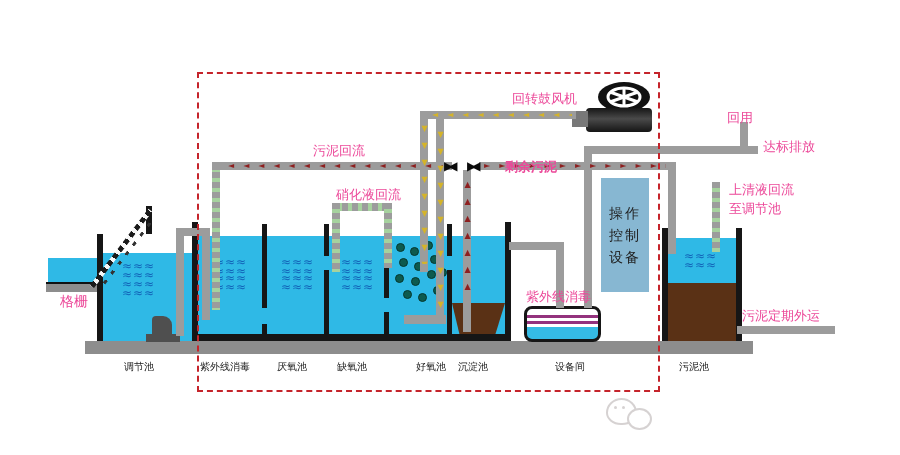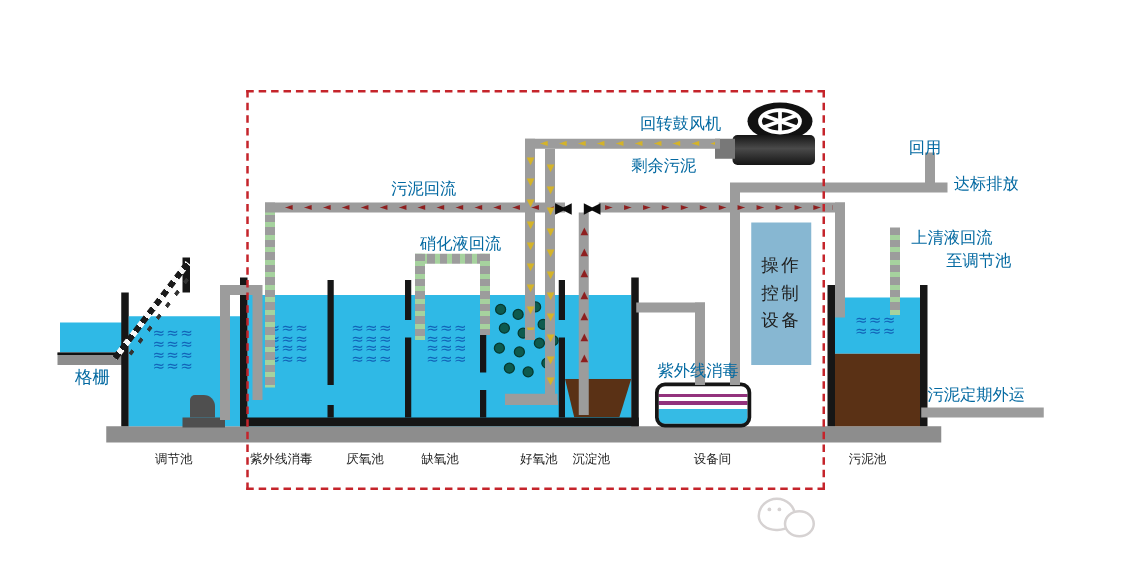--- a/index.html
+++ b/index.html
@@ -5,21 +5,21 @@
   html,body{margin:0;padding:0;background:#fff;}
   #stage{position:relative;width:900px;height:455px;background:#fff;overflow:hidden;
          font-family:"DejaVu Sans","Liberation Sans",sans-serif;}
   .abs{position:absolute;}
   .pipe{position:absolute;background:#9c9c9c;}
   .gdv{background:repeating-linear-gradient(180deg,#9c9c9c 0 6px,#a6d29e 6px 10px);}
   .gdh{background:repeating-linear-gradient(90deg,#9c9c9c 0 6px,#a6d29e 6px 10px);}
   .wall{position:absolute;background:#161616;}
   .water{position:absolute;background:#2fb9e6;}
   .sludge{position:absolute;background:#5a3115;}
-  .lbl{position:absolute;font-size:13px;color:#0369a1;white-space:nowrap;}
+  .lbl{position:absolute;font-size:13px;color:#ec4899;white-space:nowrap;}
   .tanklbl{position:absolute;top:360px;font-size:10px;color:#222;white-space:nowrap;}
   .title{position:absolute;left:195px;top:28px;width:470px;text-align:center;
          font-size:17px;font-weight:600;color:#2b2b2b;letter-spacing:1px;}
   .dashedbox{position:absolute;left:197px;top:72px;width:459px;height:316px;
              border:2px dashed #c5242b;z-index:40;pointer-events:none;}
   .arrows{position:absolute;overflow:hidden;pointer-events:none;color:#8e1f1f;
           font-size:8px;z-index:12;}
   .arrows.h{line-height:8px;white-space:nowrap;letter-spacing:9px;height:8px;}
   .arrows.v{width:8px;writing-mode:vertical-rl;text-orientation:upright;letter-spacing:8px;line-height:8px;}
   .yellow{color:#d4b32a;}
@@ -181,26 +181,26 @@
       <line x1="14" y1="22" x2="42" y2="12" stroke="#fff" stroke-width="3"></line>
     </svg>
   </div>
   <div class="blowerbody"></div>
   <div class="nozzle"></div>
 
   <div class="dashedbox"></div>
 
   <div class="lbl labels-layer" style="left:512px;top:90px;">回转鼓风机</div>
   <div class="lbl labels-layer" style="left:313px;top:142px;">污泥回流</div>
-  <div class="lbl labels-layer" style="left:505px;top:124px;">剩余污泥</div>
+  <div class="lbl labels-layer" style="left:505px;top:158px;font-weight:bold;">剩余污泥</div>
   <div class="lbl labels-layer" style="left:336px;top:186px;">硝化液回流</div>
   <div class="lbl labels-layer" style="left:727px;top:109px;">回用</div>
   <div class="lbl labels-layer" style="left:763px;top:138px;">达标排放</div>
   <div class="lbl labels-layer" style="left:729px;top:181px;">上清液回流</div>
-  <div class="lbl labels-layer" style="left:729px;top:200px;margin-left:28px;">至调节池</div>
+  <div class="lbl labels-layer" style="left:729px;top:200px;">至调节池</div>
   <div class="lbl labels-layer" style="left:526px;top:288px;">紫外线消毒</div>
   <div class="lbl labels-layer" style="left:742px;top:307px;">污泥定期外运</div>
   <div class="lbl labels-layer" style="left:60px;top:293px;font-size:14px;">格栅</div>
 
   <div class="tanklbl labels-layer" style="left:124px;">调节池</div>
   <div class="tanklbl labels-layer" style="left:200px;">紫外线消毒</div>
   <div class="tanklbl labels-layer" style="left:277px;">厌氧池</div>
   <div class="tanklbl labels-layer" style="left:337px;">缺氧池</div>
   <div class="tanklbl labels-layer" style="left:416px;">好氧池</div>
   <div class="tanklbl labels-layer" style="left:458px;">沉淀池</div>

